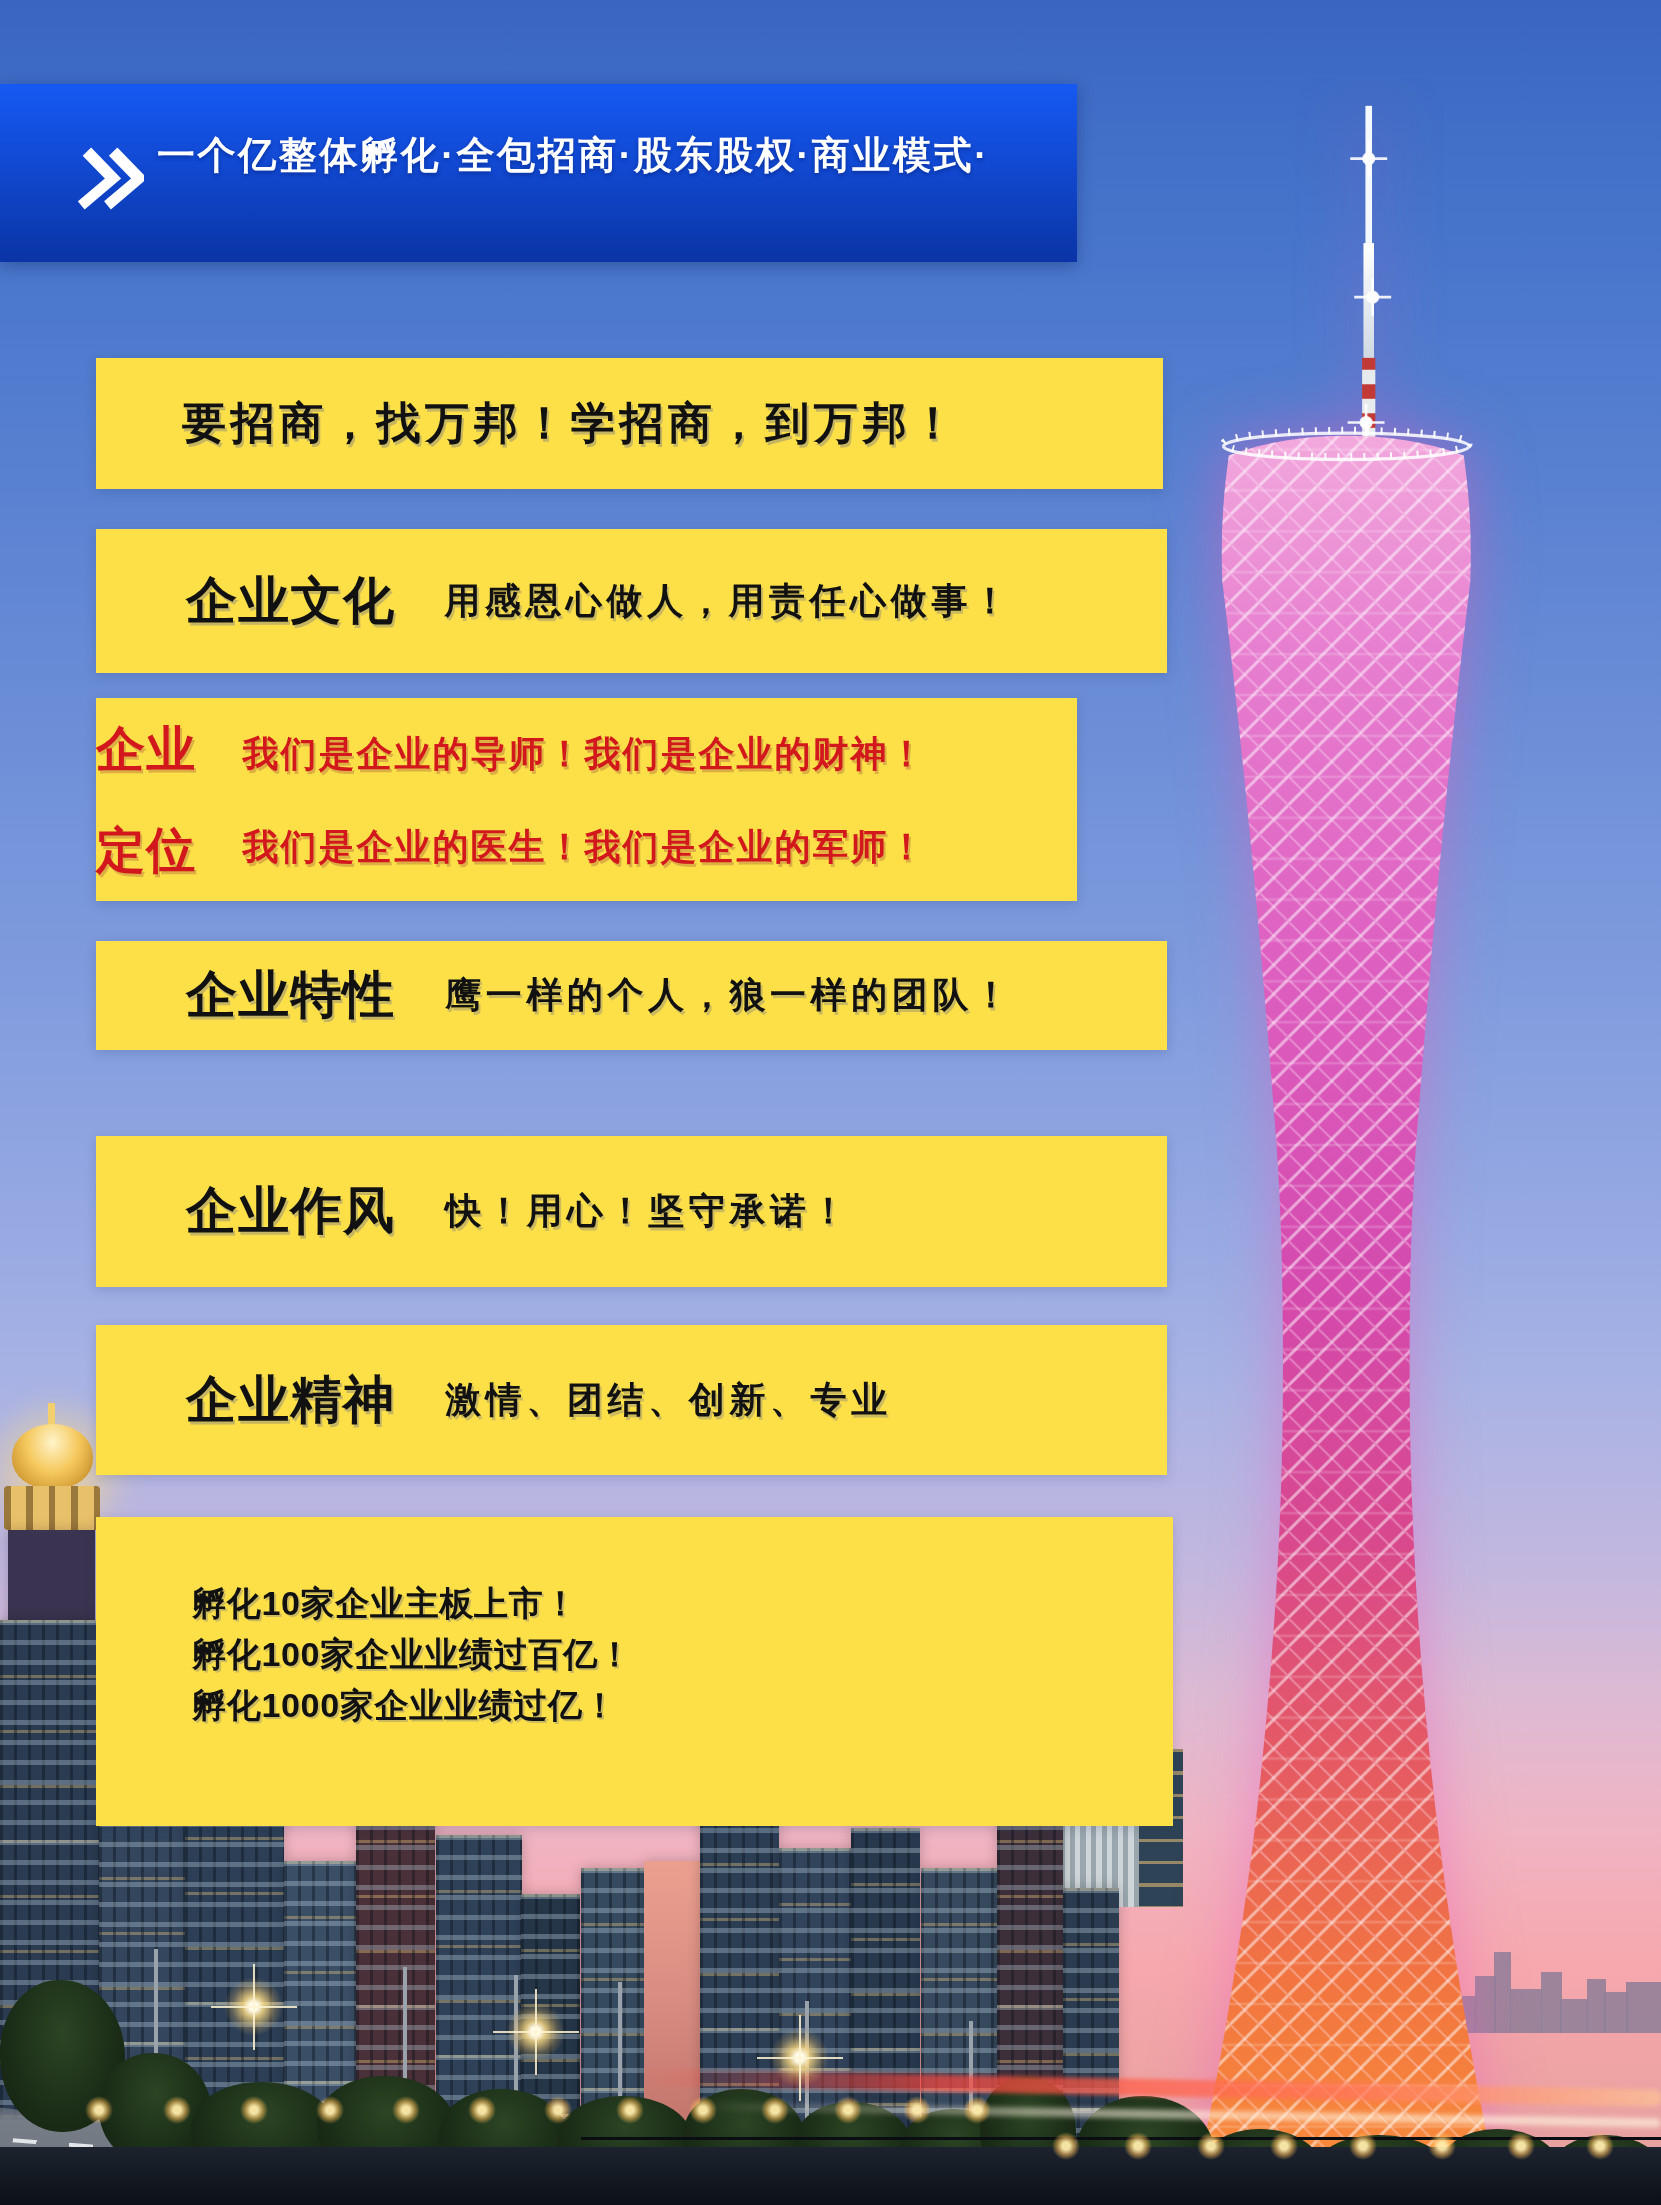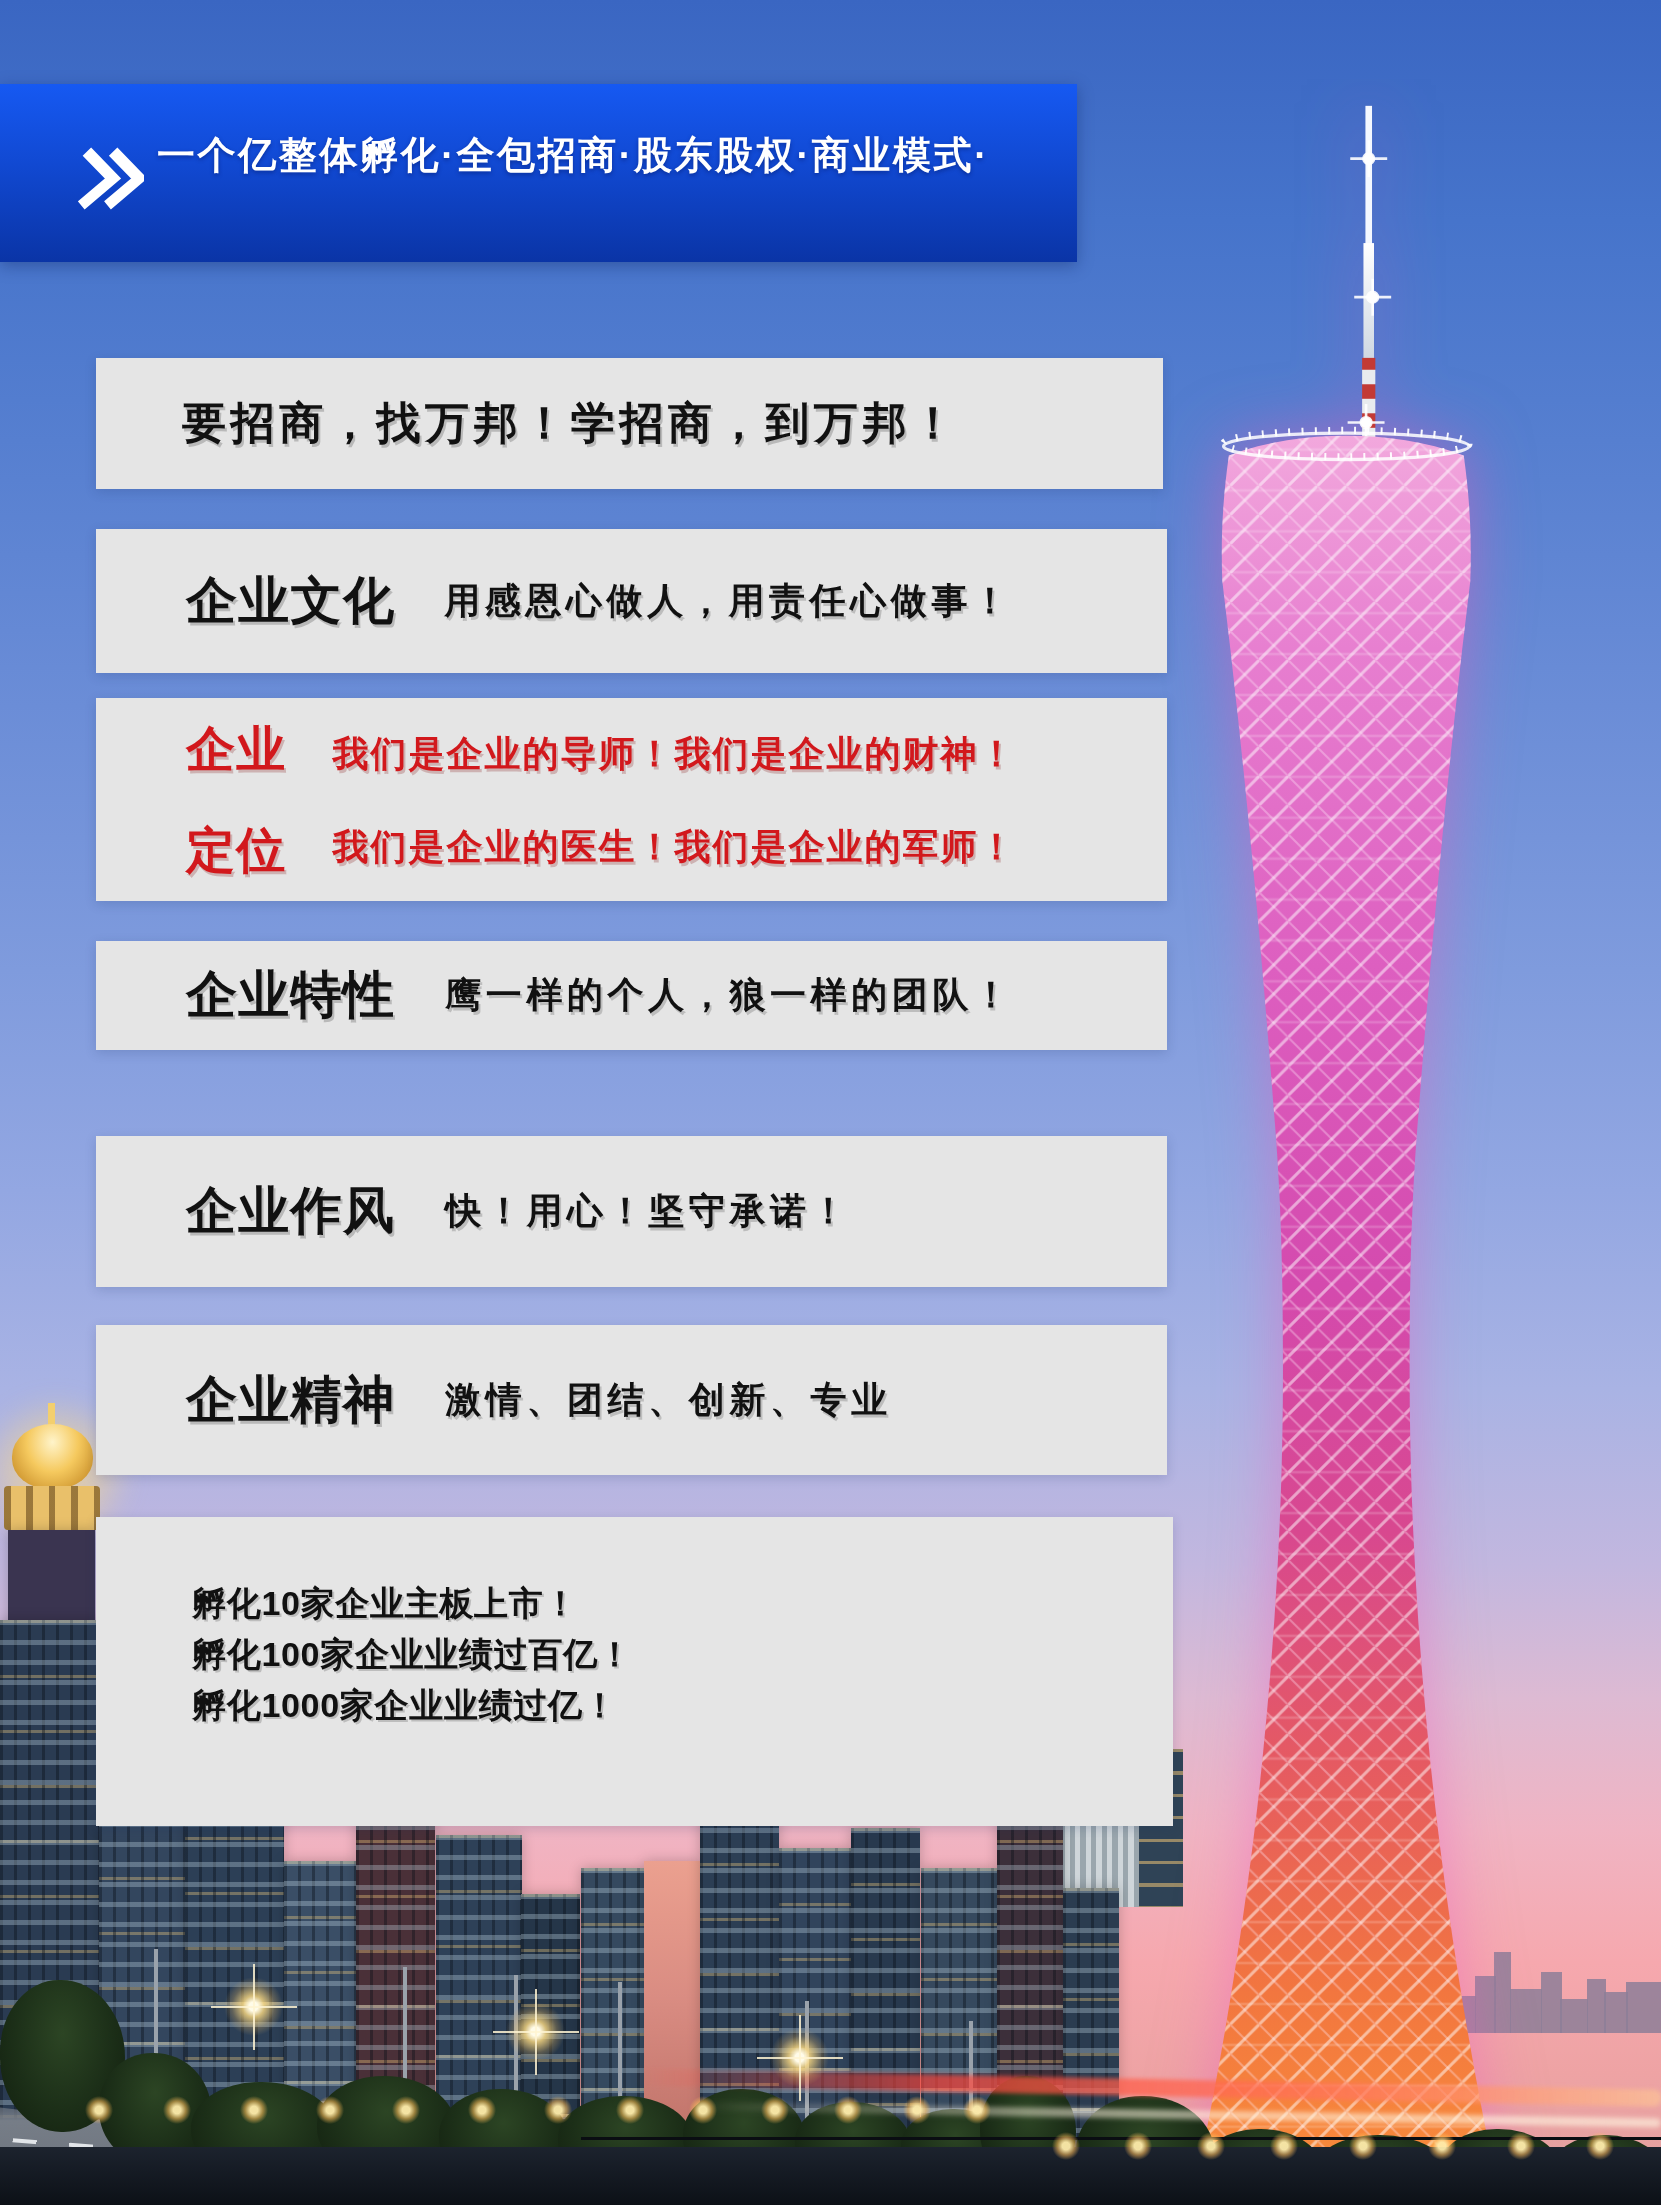--- a/index.html
+++ b/index.html
@@ -16,34 +16,34 @@
   
   .banner{position:absolute;left:0;top:84px;width:1077px;height:178px;z-index:30;
       background:linear-gradient(180deg,#1659f2 0%,#1149d2 45%,#0a34a6 100%);
       box-shadow:0 4px 14.5px rgba(10,30,90,.35);}
   .banner-chevron{position:absolute;left:78px;top:63px;width:66px;height:63px;}
   .banner-text{position:absolute;left:157px;top:0;padding-top:36px;color:#fff;
       font-size:38px;line-height:70px;font-weight:bold;letter-spacing:2.6px;
       text-shadow:0 2px 4.6px rgba(0,20,90,.45);white-space:nowrap;}
 
   
-  .card{position:absolute;left:96px;width:981px;background:#e5e5e5;z-index:20;
+  .card{position:absolute;left:96px;width:981px;background:#fde047;z-index:20;
       box-shadow:0 2.6px 10.6px rgba(30,50,100,.18);color:#111;}
   .row{display:flex;align-items:center;}
   .t-big{font-size:51px;font-weight:bold;letter-spacing:1.3px;white-space:nowrap;
       text-shadow:2px 2.6px 0 rgba(130,130,130,.45);}
   .t-body{font-size:36px;font-weight:bold;letter-spacing:4.6px;white-space:nowrap;
       text-shadow:2px 2.6px 0 rgba(130,130,130,.40);}
   .red{color:#d2181c;text-shadow:2px 2.6px 0 rgba(150,60,60,.30);}
 
   #card-slogan{top:358px;height:131px;padding-left:86px;}
   #card-slogan .slogan{font-size:44px;font-weight:bold;letter-spacing:4.6px;white-space:nowrap;
       text-shadow:2px 2.6px 0 rgba(130,130,130,.45);}
   #card-culture{top:529px;height:144px;padding-left:90px;gap:49px;}
-  #card-positioning{top:698px;height:203px;padding-left:90px;gap:46px;}
+  #card-positioning{top:698px;height:203px;gap:46px;}
   #card-positioning .ttl{font-size:49px;line-height:101px;}
   #card-positioning .bodycol{font-size:36px;line-height:93px;letter-spacing:2px;}
   #card-traits{top:941px;height:109px;padding-left:90px;gap:50px;}
   #card-style{top:1136px;height:151px;padding-left:90px;gap:50px;}
   #card-spirit{top:1325px;height:150px;padding-left:90px;gap:50px;}
   #card-mission{top:1517px;height:264px;padding:45px 0 0 96px;}
   #card-mission .m-title{font-size:46px;line-height:57px;font-weight:bold;
       text-shadow:2px 2.6px 0 rgba(130,130,130,.45);}
   #card-mission .m-lines{margin-top:16px;font-size:34px;line-height:51px;font-weight:bold;
       letter-spacing:0.7px;text-shadow:2px 2px 0 rgba(130,130,130,.40);}

